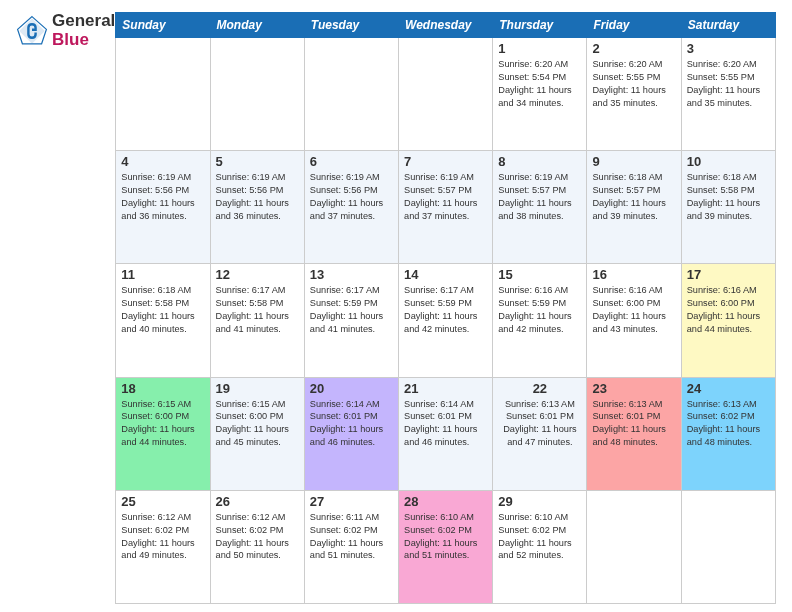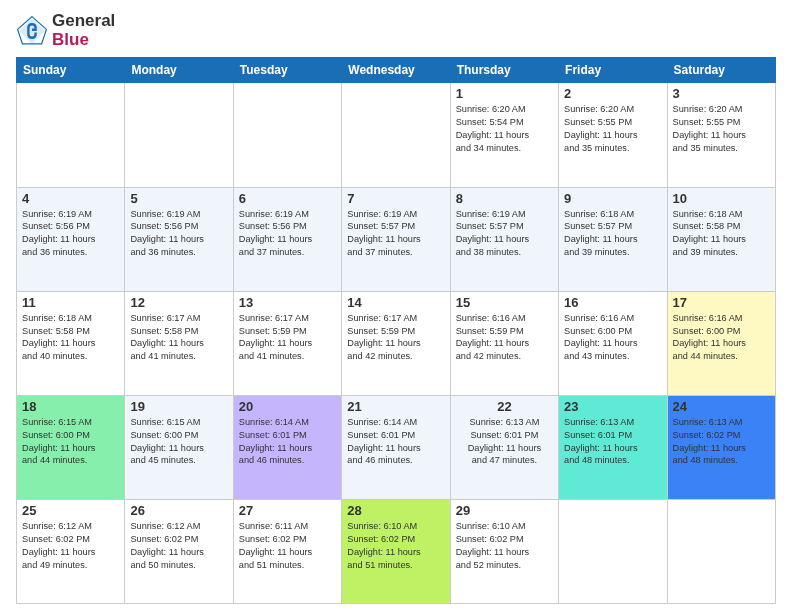--- a/index.html
+++ b/index.html
@@ -8,21 +8,20 @@
       background: #fff;
       width: 792px;
       height: 612px;
       overflow: hidden;
     }
     .page {
       width: 792px;
       height: 612px;
       padding: 12px 16px 8px 16px;
       display: flex;
-      flex-direction: column;
     }
     .header {
       display: flex;
       justify-content: space-between;
       align-items: flex-start;
       margin-bottom: 8px;
     }
     .logo {
       display: flex;
       align-items: center;
@@ -53,20 +52,21 @@
       table-layout: fixed;
     }
     .calendar th {
       background: #1a6eb5;
       color: #fff;
       font-size: 12px;
       font-weight: bold;
       padding: 5px 6px;
       text-align: left;
       border: 1px solid #1a6eb5;
+      font-style: italic;
     }
     .calendar td {
       vertical-align: top;
       border: 1px solid #ccc;
       padding: 3px 5px;
       font-size: 9.5px;
       color: #333;
       height: 82px;
       background: #fff;
     }
@@ -285,28 +285,28 @@
 Daylight: 11 hours
 and 46 minutes.</div>
           </td>
           <td style="background: rgb(240, 245, 251); text-align: center;">
             <span class="day-number">22</span>
             <div class="day-info" style="white-space: pre-line;">Sunrise: 6:13 AM
 Sunset: 6:01 PM
 Daylight: 11 hours
 and 47 minutes.</div>
           </td>
-          <td style="background: #5eead4; margin-left: 33px;">
+          <td style="background: #fca5a5; margin-left: 33px;">
             <span class="day-number">23</span>
             <div class="day-info" style="white-space: pre-line;">Sunrise: 6:13 AM
 Sunset: 6:01 PM
 Daylight: 11 hours
 and 48 minutes.</div>
           </td>
-          <td style="background: #3b82f6; margin-top: 36px;">
+          <td style="background: #7dd3fc; margin-top: 36px;">
             <span class="day-number">24</span>
             <div class="day-info" style="white-space: pre-line;">Sunrise: 6:13 AM
 Sunset: 6:02 PM
 Daylight: 11 hours
 and 48 minutes.</div>
           </td>
         </tr>
         <tr>
           <td style="background: rgb(255, 255, 255);">
             <span class="day-number">25</span>
@@ -322,21 +322,21 @@
 Daylight: 11 hours
 and 50 minutes.</div>
           </td>
           <td style="background: rgb(255, 255, 255);">
             <span class="day-number">27</span>
             <div class="day-info" style="white-space: pre-line;">Sunrise: 6:11 AM
 Sunset: 6:02 PM
 Daylight: 11 hours
 and 51 minutes.</div>
           </td>
-          <td style="background: #bef264;">
+          <td style="background: #f9a8d4;">
             <span class="day-number">28</span>
             <div class="day-info" style="white-space: pre-line;">Sunrise: 6:10 AM
 Sunset: 6:02 PM
 Daylight: 11 hours
 and 51 minutes.</div>
           </td>
           <td style="background: rgb(255, 255, 255);">
             <span class="day-number">29</span>
             <div class="day-info" style="white-space: pre-line;">Sunrise: 6:10 AM
 Sunset: 6:02 PM

